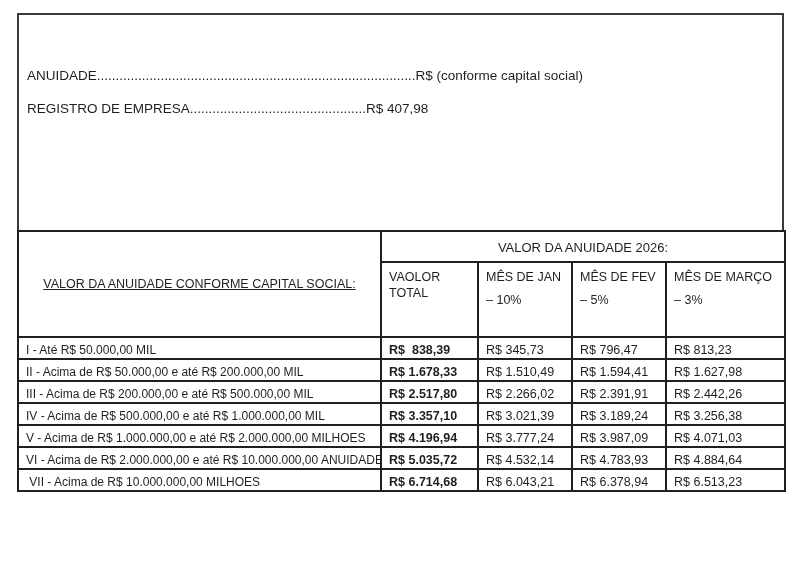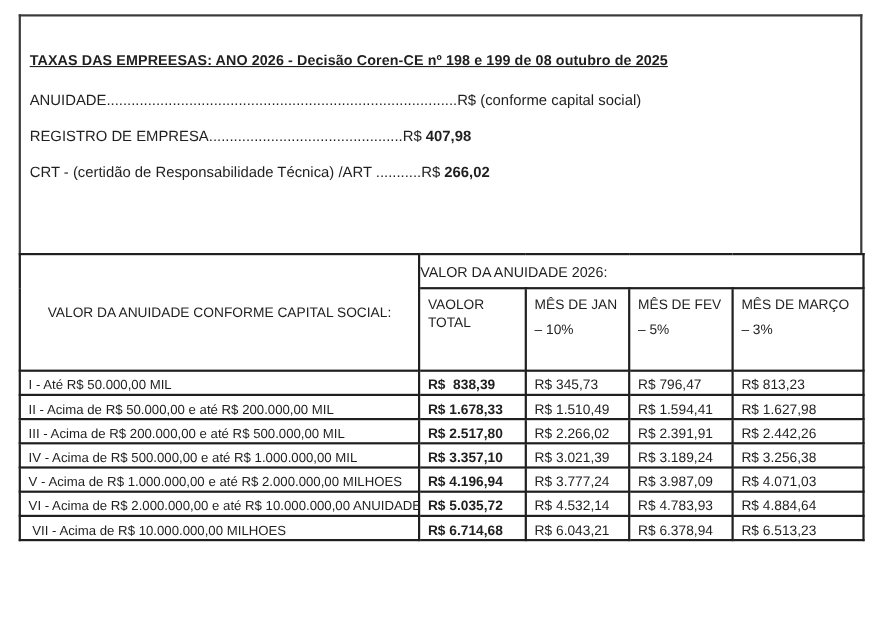--- a/index.html
+++ b/index.html
@@ -36,40 +36,42 @@
   }
   .fee-lines {
     margin-top: 21px;
   }
   .fee-line {
     margin: 0 0 18px 0;
     font-size: 13.5px;
     line-height: 15px;
     white-space: nowrap;
   }
-  .fee-line .bold-part { font-weight: bold; }
+  .fee-line .bold-part { font-weight: normal; }
   
   table.fee-table {
     width: 767px;
     border-collapse: collapse;
     table-layout: fixed;
   }
   table.fee-table td {
     border: 2px solid #1f1f1f;
     box-sizing: border-box;
     overflow: hidden;
   }
   td.capital-header {
     text-align: center;
     vertical-align: middle;
     font-size: 12.5px;
     padding: 0 6px;
+    text-decoration: underline;
   }
   td.group-header {
     height: 31px;
+    text-align: center;
     vertical-align: middle;
     font-size: 13px;
     padding: 2px 0 0 0;
   }
   tr.subhead td {
     height: 75px;
     vertical-align: top;
     font-size: 12.5px;
     padding: 6px 4px 0 7px;
   }
@@ -87,25 +89,23 @@
   }
   td.val { font-size: 12.5px; white-space: nowrap; }
   td.val.total { font-weight: bold; margin-top: 32px; }
 </style>
 </head>
 <body>
 
 <div class="doc">
 
   <section class="top-box">
-    <h1 class="doc-title">TAXAS DAS EMPREESAS: ANO 2026 - Decisão Coren-CE nº 198 e 199 de 08 outubro de 2025</h1>
     <div class="fee-lines">
       <p class="fee-line"><span>ANUIDADE.....................................................................................R$ (conforme capital social)</span><span class="bold-part"></span></p>
       <p class="fee-line"><span>REGISTRO DE EMPRESA...............................................R$ </span><span class="bold-part">407,98</span></p>
-      <p class="fee-line"><span>CRT - (certidão de Responsabilidade Técnica) /ART ...........R$ </span><span class="bold-part">266,02</span></p>
     </div>
   </section>
 
   <table class="fee-table">
     <colgroup>
       <col style="width:363px">
       <col style="width:97px">
       <col style="width:94px">
       <col style="width:94px">
       <col style="width:119px">

